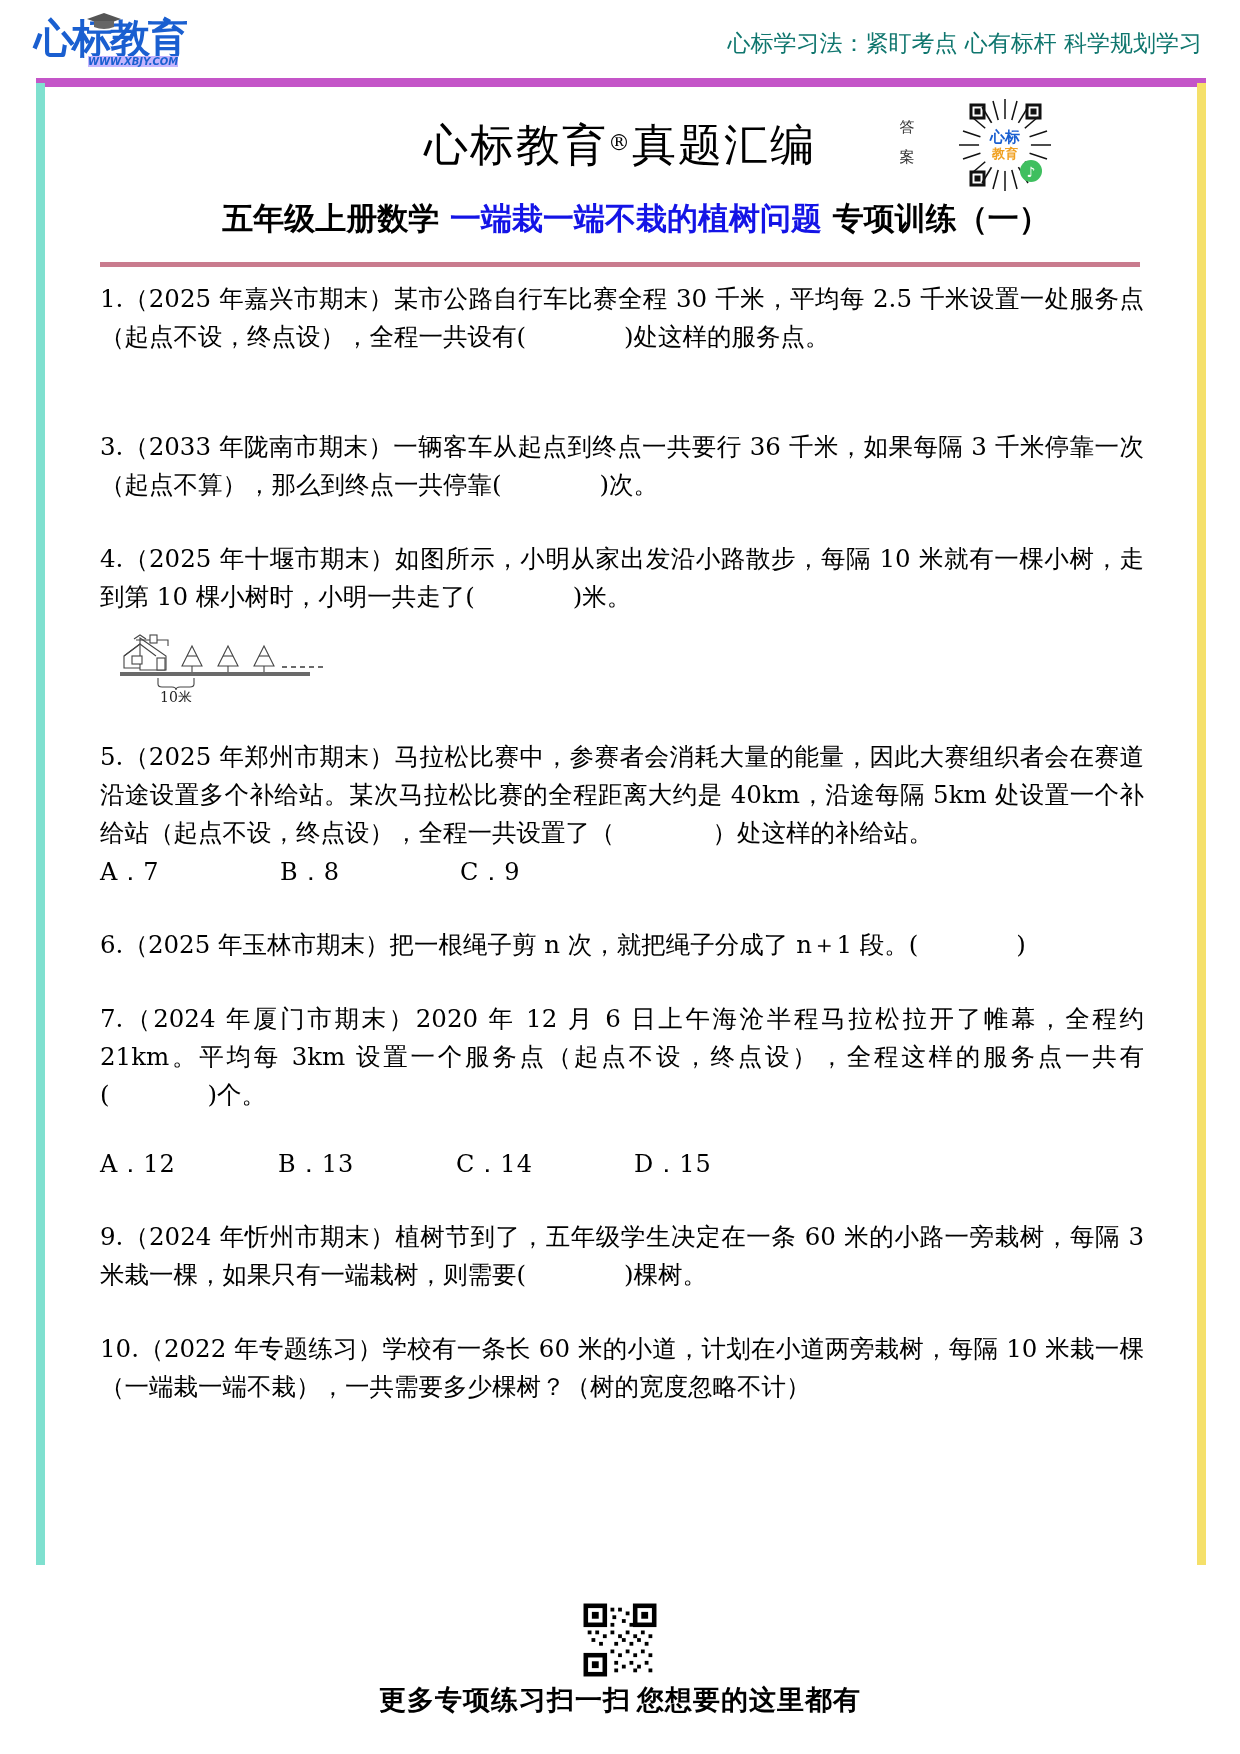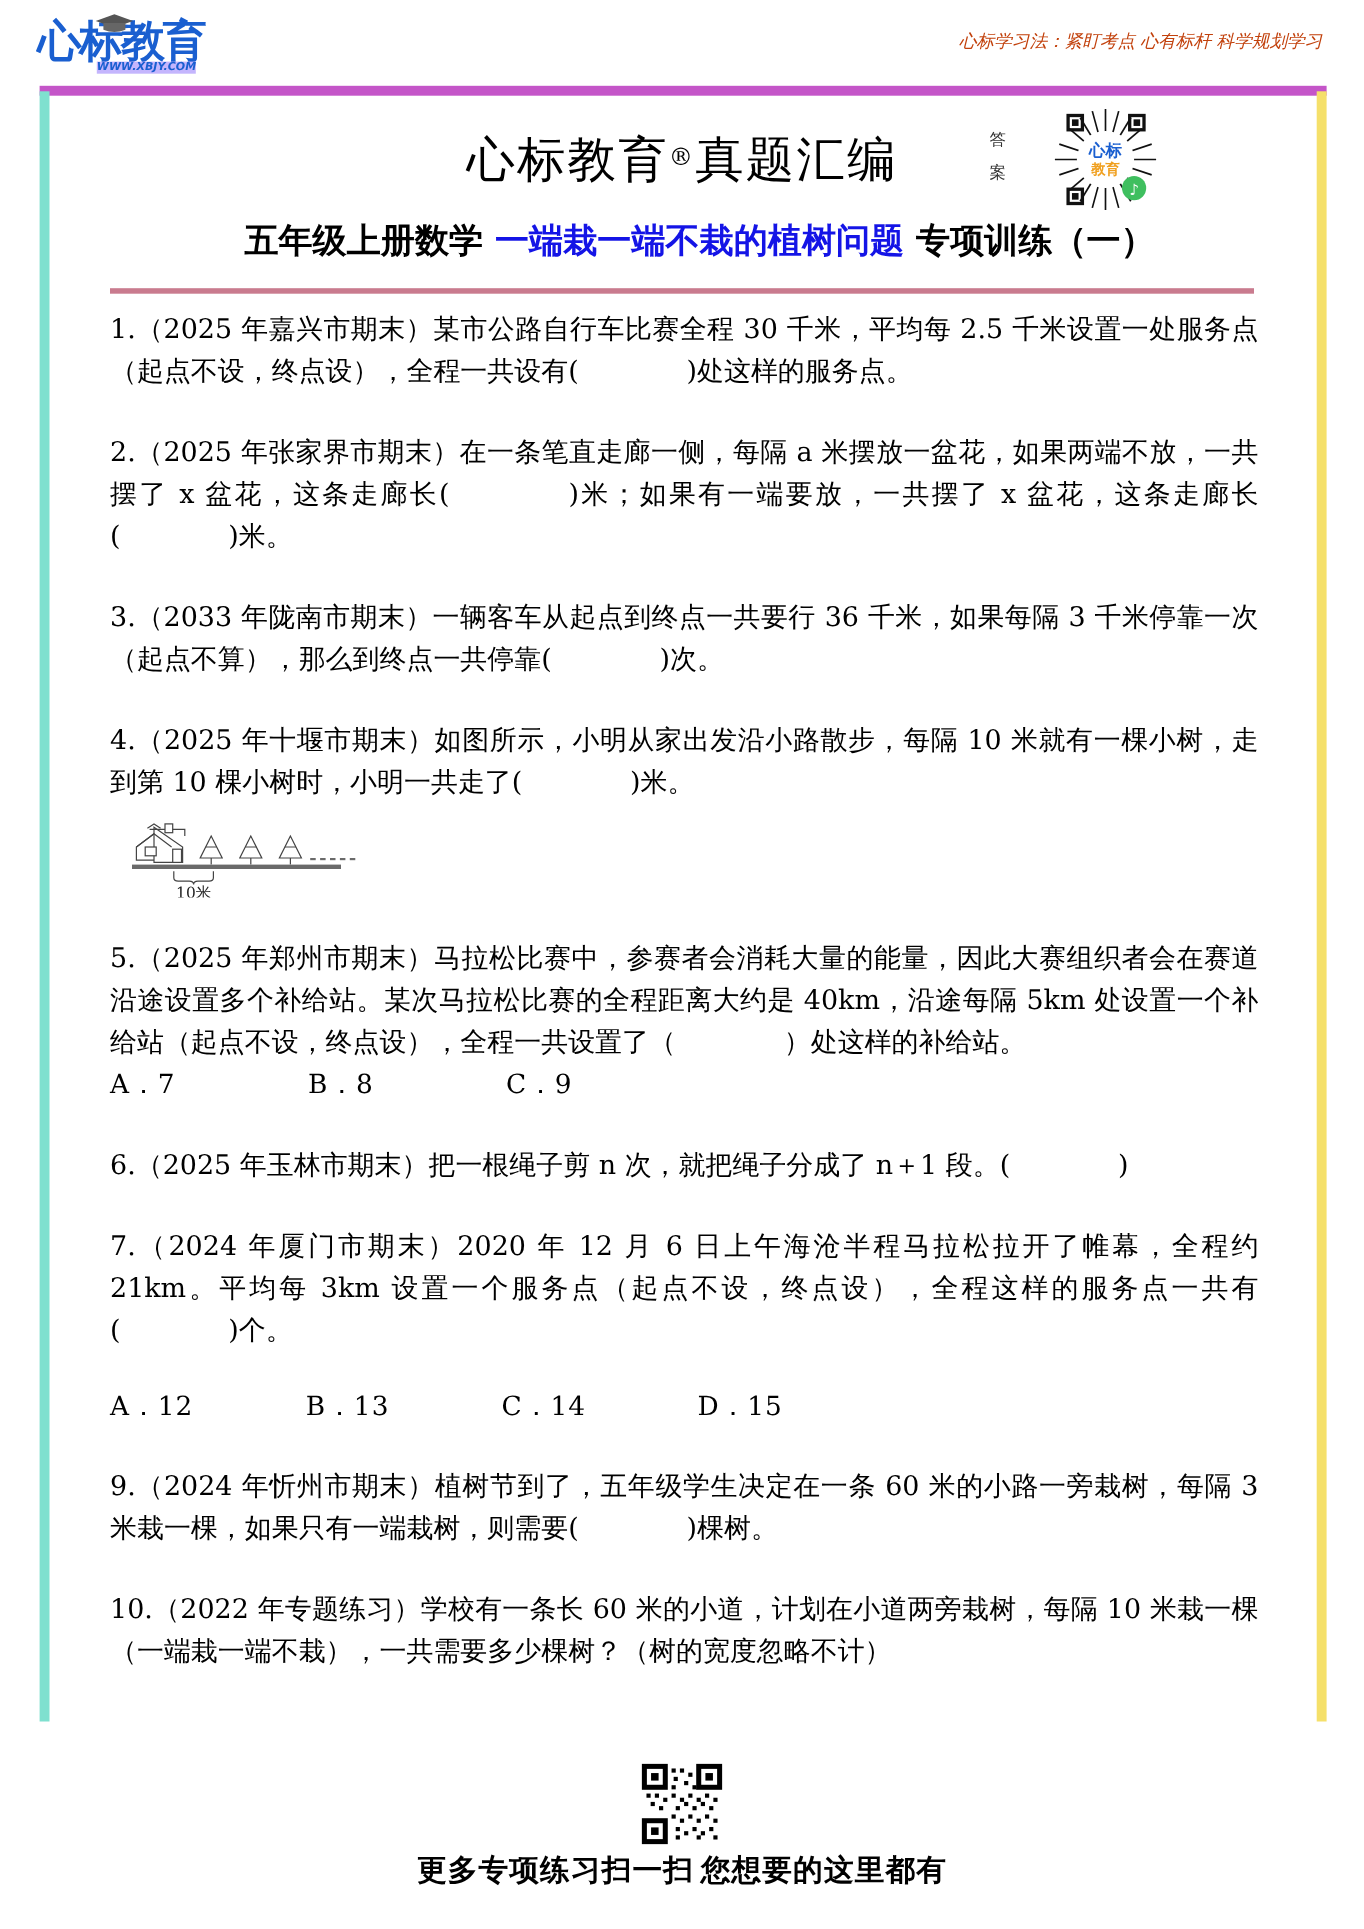--- a/index.html
+++ b/index.html
@@ -20,23 +20,22 @@
   }
   .logo-cap { position: absolute; left: 52px; top: -4px; width: 36px; height: 18px; }
   .logo-url {
     position: absolute; left: 54px; top: 40px;
     font-family: "DejaVu Sans", "Liberation Sans", sans-serif;
     font-size: 10px; font-style: italic; font-weight: bold;
     color: #1a5fd0; background: #c4b5fd; letter-spacing: 0px;
   }
   .tagline {
     position: absolute; right: 38px; top: 28px;
-    font-size: 16px; color: #c2410c; white-space: nowrap;
+    font-size: 23px; color: #0f766e; white-space: nowrap;
     font-family: "DejaVu Serif", "Liberation Serif", serif;
-    font-style: italic;
   }
 
   
   .frame-top { position: absolute; left: 36px; top: 78px; width: 1170px; height: 9px; background: #c455c8; }
   .frame-left { position: absolute; left: 36px; top: 83px; width: 9px; height: 1482px; background: #7fe0cf; }
   .frame-right { position: absolute; left: 1197px; top: 83px; width: 9px; height: 1482px; background: #f5e06a; }
 
   
   .title-main {
     position: absolute; left: 0; right: 0; top: 116px;
@@ -154,21 +153,20 @@
     <span class="norm">专项训练（一）</span>
   </div>
 
   <div class="rule"></div>
 
   <div class="qlist">
 
     <div class="q">1.（2025 年嘉兴市期末）某市公路自行车比赛全程 30 千米，平均每 2.5 千米设置一处服务点（起点不设，终点设），全程一共设有(　　　　)处这样的服务点。</div>
     <div class="q-spacer-lg"></div>
 
-    <div class="q">2.（2025 年张家界市期末）在一条笔直走廊一侧，每隔 a 米摆放一盆花，如果两端不放，一共摆了 x 盆花，这条走廊长(　　　　)米；如果有一端要放，一共摆了 x 盆花，这条走廊长(　　　　)米。</div>
     <div class="q-spacer-lg"></div>
 
     <div class="q">3.（2033 年陇南市期末）一辆客车从起点到终点一共要行 36 千米，如果每隔 3 千米停靠一次（起点不算），那么到终点一共停靠(　　　　)次。</div>
     <div class="q-spacer-lg"></div>
 
     <div class="q">4.（2025 年十堰市期末）如图所示，小明从家出发沿小路散步，每隔 10 米就有一棵小树，走到第 10 棵小树时，小明一共走了(　　　　)米。</div>
 
     <div class="figure">
       <svg viewBox="0 0 300 76" width="300" height="76">
         <g stroke="#444" stroke-width="1.1" fill="none">

